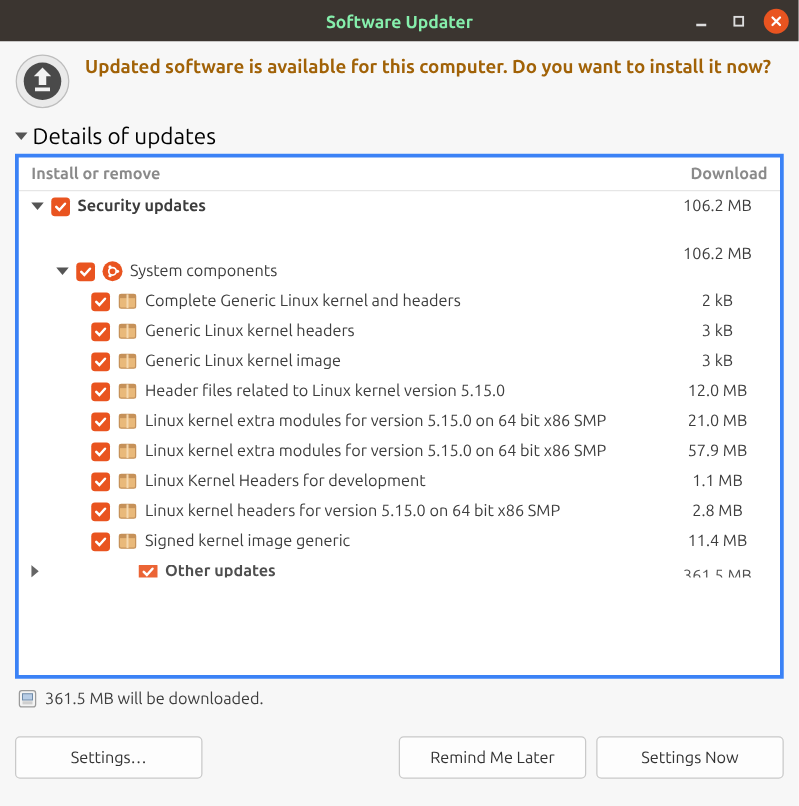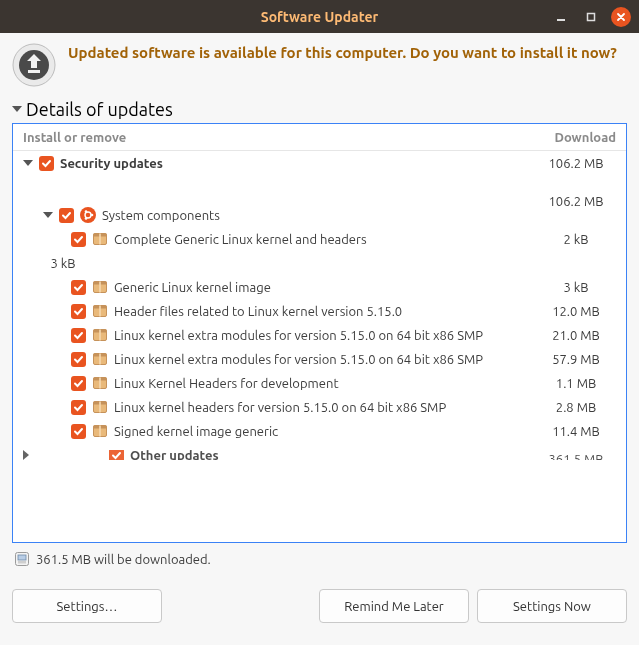--- a/index.html
+++ b/index.html
@@ -11,21 +11,21 @@
     font-size: 13px;
     color: #3d3d3d;
     background: #f7f7f7;
     overflow: hidden;
   }
 
   
   .titlebar {
     height: 33px;
     background: #3b3530;
-    color: #fdba74;
+    color: #86efac;
     display: flex;
     align-items: center;
     padding: 0 8px;
     position: relative;
   }
   .titlebar .title {
     position: absolute;
     left: 0; right: 0;
     text-align: center;
     font-weight: 600;
@@ -91,21 +91,21 @@
     border-top: 6px solid #555;
   }
   .tri.right {
     border-top: 5px solid transparent;
     border-bottom: 5px solid transparent;
     border-left: 6px solid #555;
   }
 
   
   .list-frame {
-    border: 1px solid #3b82f6;
+    border: 3px solid #3b82f6;
     background: #fff;
     height: 420px;
     overflow: hidden;
     position: relative;
   }
   .list-header {
     display: flex;
     padding: 6px 10px;
     color: #8a8a8a;
     font-weight: 700;
@@ -317,20 +317,35 @@
   <rect x="1.5" y="2.5" width="13" height="11" rx="1.5" fill="#e9b97a" stroke="#c6925a" stroke-width="1"></rect>
   <rect x="1.5" y="2.5" width="13" height="3" fill="#c6925a"></rect>
   <rect x="7.2" y="2.5" width="1.6" height="11" fill="#f6d9b0"></rect>
 </svg>
               </span>
               <span>Complete Generic Linux kernel and headers</span>
             </div>
             <div class="right">2 kB</div>
           </div>
           <div class="row">
+            <div class="left indent-2">
+              <span class="cb">
+                <svg width="11" height="11" viewBox="0 0 11 11">
+                  <path d="M2 5.5 L4.5 8 L9 3" stroke="#fff" stroke-width="2" fill="none" stroke-linecap="round"></path>
+                </svg>
+              </span>
+              <span class="pkg">
+                <svg width="16" height="16" viewBox="0 0 16 16">
+  <rect x="1.5" y="2.5" width="13" height="11" rx="1.5" fill="#e9b97a" stroke="#c6925a" stroke-width="1"></rect>
+  <rect x="1.5" y="2.5" width="13" height="3" fill="#c6925a"></rect>
+  <rect x="7.2" y="2.5" width="1.6" height="11" fill="#f6d9b0"></rect>
+</svg>
+              </span>
+              <span>Generic Linux kernel headers</span>
+            </div>
             <div class="right">3 kB</div>
           </div>
           <div class="row">
             <div class="left indent-2">
               <span class="cb">
                 <svg width="11" height="11" viewBox="0 0 11 11">
                   <path d="M2 5.5 L4.5 8 L9 3" stroke="#fff" stroke-width="2" fill="none" stroke-linecap="round"></path>
                 </svg>
               </span>
               <span class="pkg">

